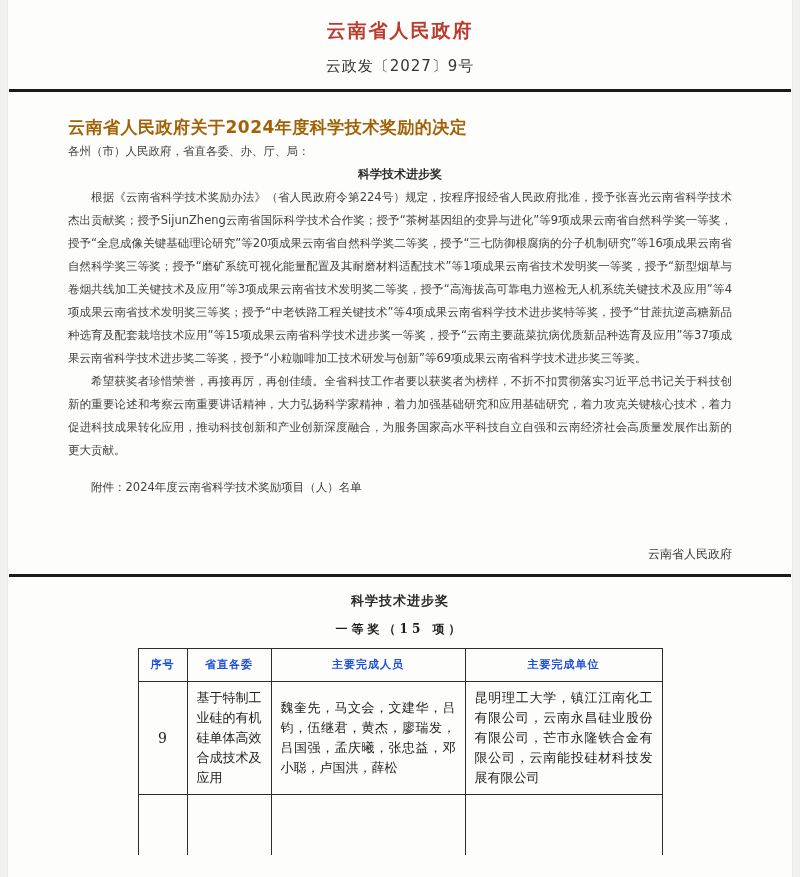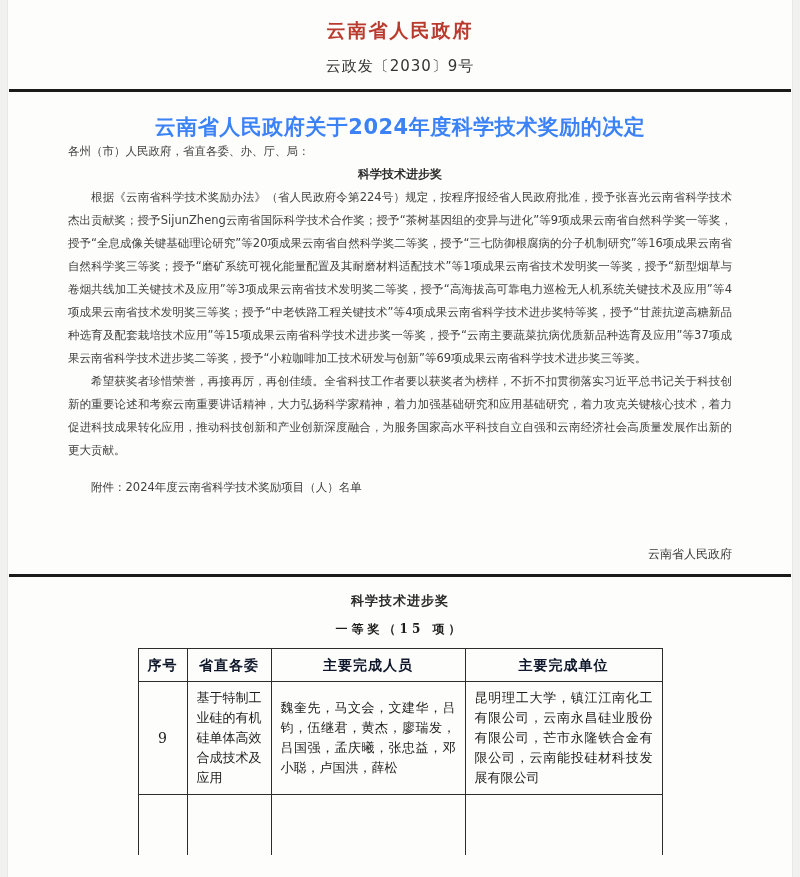--- a/index.html
+++ b/index.html
@@ -32,22 +32,22 @@
   .rule { margin: 12px 1px 0 1px; height: 3px; background: #1b1b1b; }
   .rule2 { margin-top: 8px; }
 
   
   .doc-body {
     padding: 0 60px; color: #414141;
     font-size: 11.5px; line-height: 23px;
     text-align: justify;
   }
   .doc-title {
-    margin: 22px 0 0 0; text-align: center;
-    font-size: 21px; font-weight: bold; color: #3b82f6;
+    margin: 22px 0 0 0; 
+    font-size: 17px; font-weight: bold; color: #a16207;
     line-height: 26px; letter-spacing: 0.5px;
   }
   .salutation { margin: 18px 0 0 0; }
   .inline-heading {
     text-align: center; font-weight: bold; color: #2c2c2c;
     font-size: 12px; line-height: 23px;
   }
   .para { margin: 0; }
   .para + .para { }
   .indent { text-indent: 2em; }
@@ -73,21 +73,21 @@
     border-collapse: collapse;
     table-layout: fixed;
     width: 524px;
     background: #fdfdfc;
   }
   .awards-table th, .awards-table td {
     border: 1.5px solid #2d2d2d;
     box-sizing: border-box;
   }
   .awards-table th {
-    font-size: 14px; font-weight: bold; color: #0f172a;
+    font-size: 11px; font-weight: bold; color: #1d4ed8;
     padding: 6px 2px; line-height: 20px; letter-spacing: 1px;
     font-family: "DejaVu Sans", "Liberation Sans", sans-serif;
   }
   .awards-table td {
     font-family: "DejaVu Serif", "Liberation Serif", serif;
     font-size: 13px; line-height: 20px; color: #1d1d1d;
     padding: 6px 9px; vertical-align: middle;
     text-align: justify;
   }
   .awards-table td.serial {
@@ -95,21 +95,21 @@
   }
   .awards-table tr.partial td { height: 60px; border-bottom: none; }
 </style>
 </head>
 <body>
 
 <div class="sheet">
 
   <header class="masthead">
     <div class="org">云南省人民政府</div>
-    <div class="docno">云政发〔2030〕9号</div>
+    <div class="docno">云政发〔2027〕9号</div>
   </header>
 
   <div class="rule"></div>
 
   <section class="doc-body">
     <h1 class="doc-title">云南省人民政府关于2024年度科学技术奖励的决定</h1>
     <p class="salutation para">各州（市）人民政府，省直各委、办、厅、局：</p>
     <div class="inline-heading">科学技术进步奖</div>
     <p class="para indent">根据《云南省科学技术奖励办法》（省人民政府令第224号）规定，按程序报经省人民政府批准，授予张喜光云南省科学技术杰出贡献奖；授予SijunZheng云南省国际科学技术合作奖；授予“茶树基因组的变异与进化”等9项成果云南省自然科学奖一等奖，授予“全息成像关键基础理论研究”等20项成果云南省自然科学奖二等奖，授予“三七防御根腐病的分子机制研究”等16项成果云南省自然科学奖三等奖；授予“磨矿系统可视化能量配置及其耐磨材料适配技术”等1项成果云南省技术发明奖一等奖，授予“新型烟草与卷烟共线加工关键技术及应用”等3项成果云南省技术发明奖二等奖，授予“高海拔高可靠电力巡检无人机系统关键技术及应用”等4项成果云南省技术发明奖三等奖；授予“中老铁路工程关键技术”等4项成果云南省科学技术进步奖特等奖，授予“甘蔗抗逆高糖新品种选育及配套栽培技术应用”等15项成果云南省科学技术进步奖一等奖，授予“云南主要蔬菜抗病优质新品种选育及应用”等37项成果云南省科学技术进步奖二等奖，授予“小粒咖啡加工技术研发与创新”等69项成果云南省科学技术进步奖三等奖。</p>
     <p class="para indent">希望获奖者珍惜荣誉，再接再厉，再创佳绩。全省科技工作者要以获奖者为榜样，不折不扣贯彻落实习近平总书记关于科技创新的重要论述和考察云南重要讲话精神，大力弘扬科学家精神，着力加强基础研究和应用基础研究，着力攻克关键核心技术，着力促进科技成果转化应用，推动科技创新和产业创新深度融合，为服务国家高水平科技自立自强和云南经济社会高质量发展作出新的更大贡献。</p>

